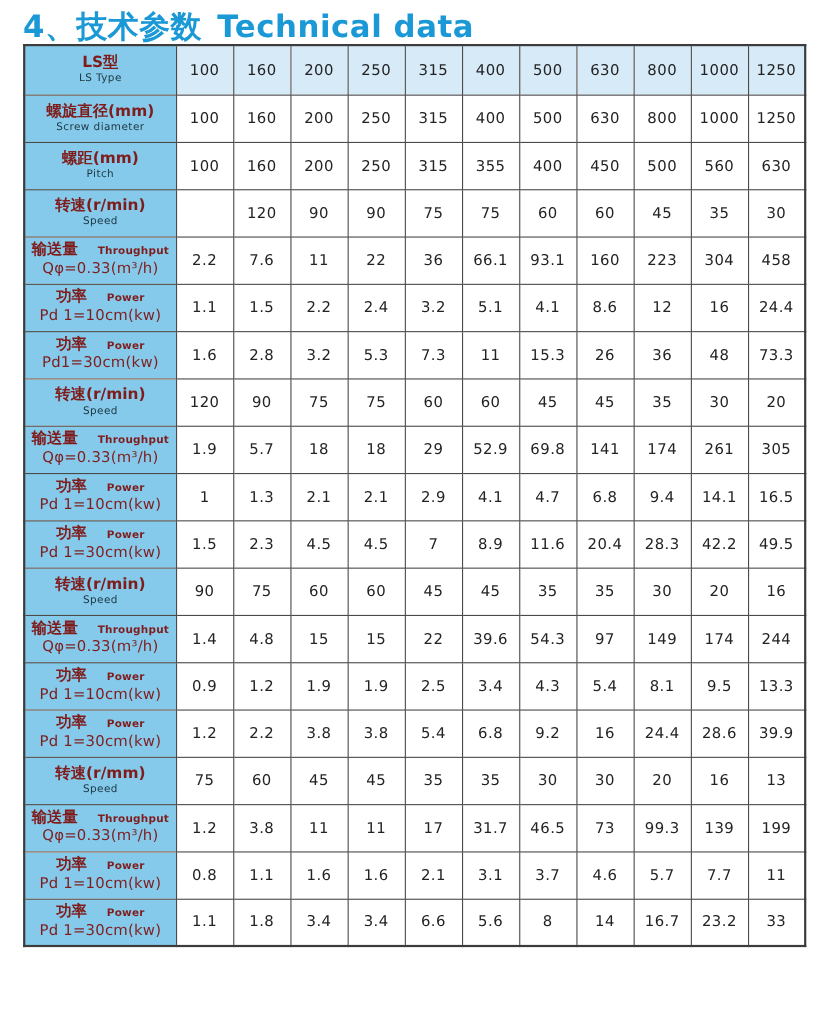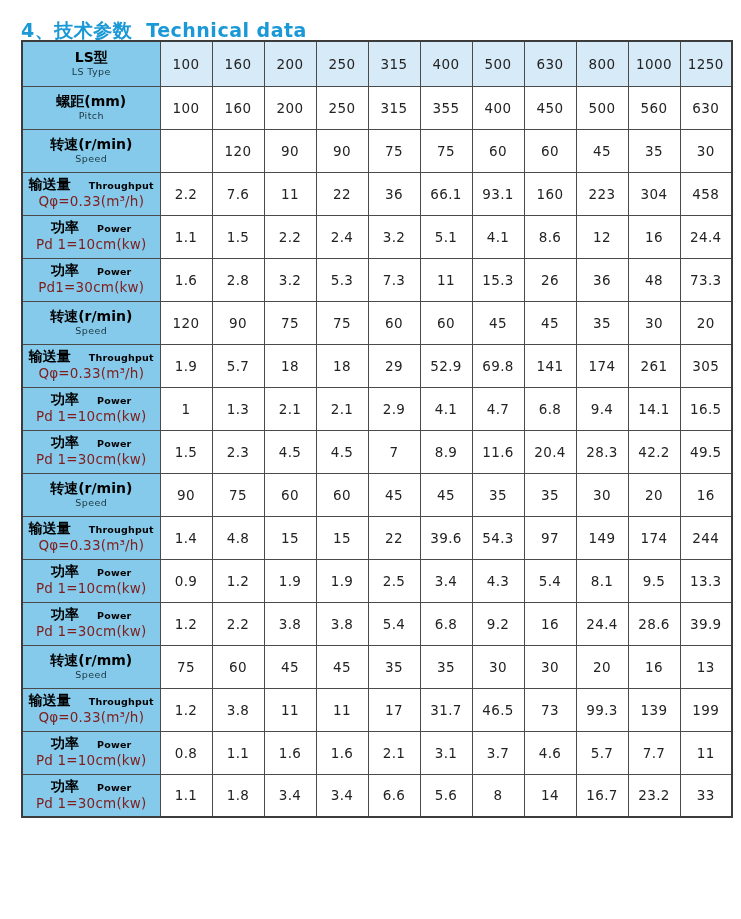--- a/index.html
+++ b/index.html
@@ -4,22 +4,22 @@
 <style>
   html,body{margin:0;padding:0;}
   body{
     width:741px;height:919px;
     background:#ffffff;
     font-family:"DejaVu Sans","Liberation Sans",sans-serif;
     position:relative;
     overflow:hidden;
   }
   .title{
-    position:absolute;left:21px;top:18px;
-    font-size:19px;font-weight:bold;
+    position:absolute;left:21px;top:6px;
+    font-size:28px;font-weight:bold;
     color:#1b99d6;
     letter-spacing:0.5px;
     white-space:nowrap;
   }
   .title .title-en{margin-left:14px;}
   table.tech{
     position:absolute;left:21px;top:40px;
     border-collapse:collapse;
     table-layout:fixed;
     width:711px;
@@ -42,21 +42,21 @@
   td.white{background:#ffffff;}
   td.blue{background:#d7eaf8;}
   td{
     font-size:13.5px;
     color:#232323;
     letter-spacing:0.4px;
   }
   .l1{
     font-size:14px;
     font-weight:bold;
-    color:#000000;
+    color:#7f1d1d;
     line-height:1.25;
   }
   .inline-small{
     font-size:9.5px;
     font-weight:bold;
     margin-left:18px;
     letter-spacing:0.2px;
   }
   .l2-small{
     font-size:9.5px;
@@ -108,20 +108,37 @@
         <td class="blue">315</td>
         <td class="blue">400</td>
         <td class="blue">500</td>
         <td class="blue">630</td>
         <td class="blue">800</td>
         <td class="blue">1000</td>
         <td class="blue">1250</td>
       </tr>
       <tr>
         <th class="label">
+          <div class="l1"><span>螺旋直径(mm)</span></div>
+          <div class="l2-small">Screw diameter</div>
+        </th>
+        <td class="white">100</td>
+        <td class="white">160</td>
+        <td class="white">200</td>
+        <td class="white">250</td>
+        <td class="white">315</td>
+        <td class="white">400</td>
+        <td class="white">500</td>
+        <td class="white">630</td>
+        <td class="white">800</td>
+        <td class="white">1000</td>
+        <td class="white">1250</td>
+      </tr>
+      <tr>
+        <th class="label">
           <div class="l1"><span>螺距(mm)</span></div>
           <div class="l2-small">Pitch</div>
         </th>
         <td class="white">100</td>
         <td class="white">160</td>
         <td class="white">200</td>
         <td class="white">250</td>
         <td class="white">315</td>
         <td class="white">355</td>
         <td class="white">400</td>

